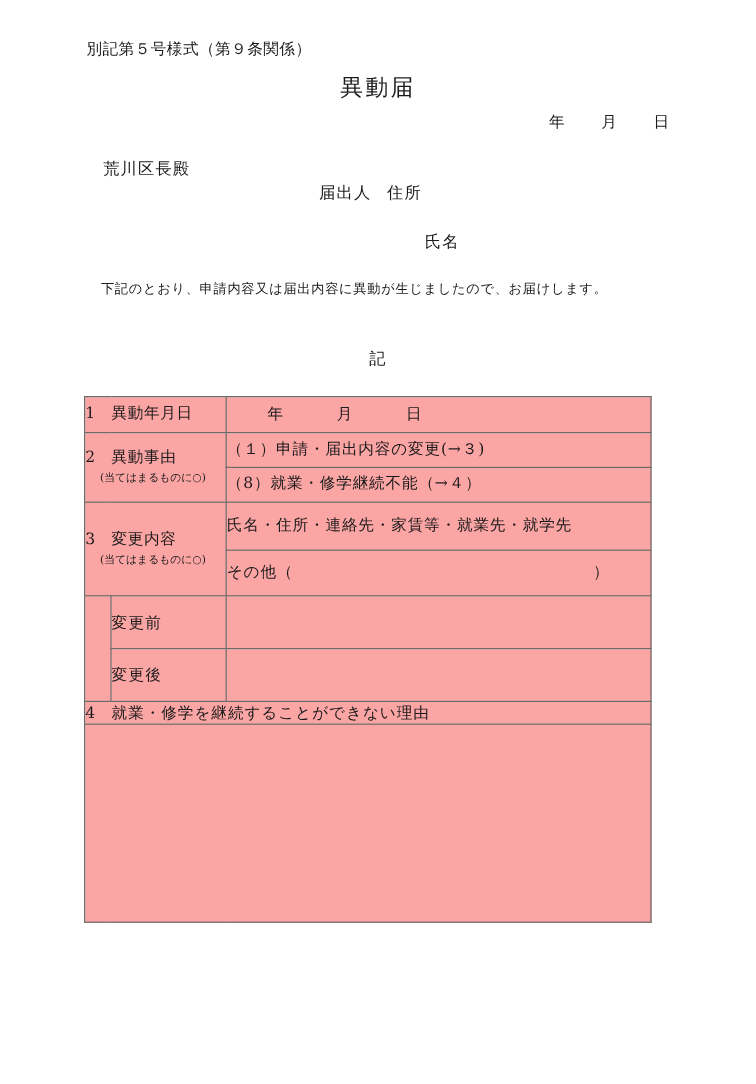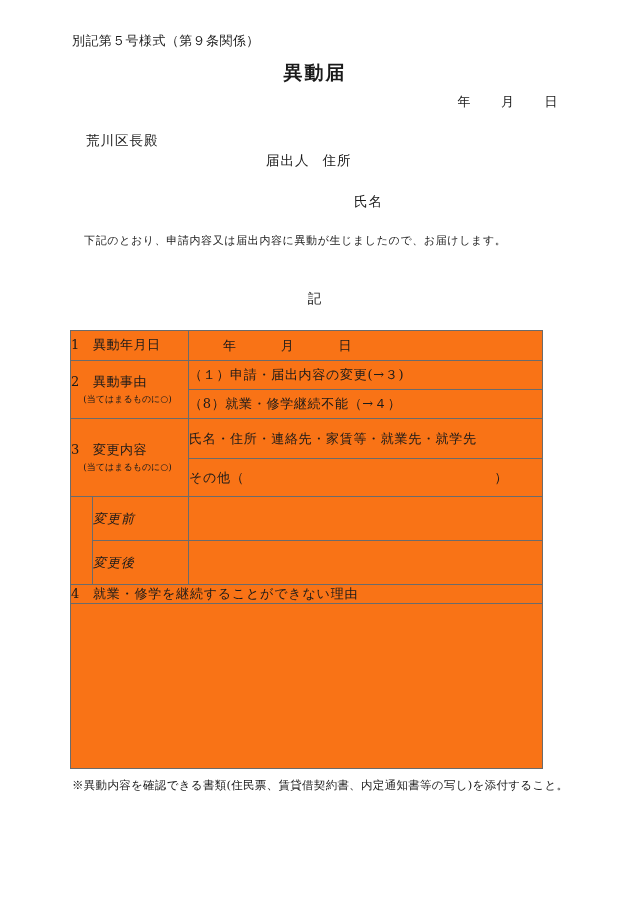--- a/index.html
+++ b/index.html
@@ -30,21 +30,21 @@
     letter-spacing: 0.4px;
     white-space: nowrap;
   }
   .doc-title {
     position: absolute;
     left: 0;
     right: 0;
     top: 60px;
     text-align: center;
     font-size: 19px;
-    font-weight: bold;
+    font-weight: normal;
     letter-spacing: 2px;
     font-family: "DejaVu Sans", "Liberation Sans", sans-serif;
   }
   .date-line {
     position: absolute;
     right: 72px;
     top: 93px;
     font-size: 13px;
     letter-spacing: 0.5px;
     white-space: nowrap;
@@ -107,21 +107,21 @@
     top: 330px;
     width: 473px;
     border-collapse: collapse;
     table-layout: fixed;
     font-size: 13px;
   }
   .form-table td {
     border: 1px solid #6b6b6b;
     padding: 0;
     vertical-align: middle;
-    background: #f97316;
+    background: #fca5a5;
   }
   .lbl {
     width: 118px;
     text-align: left;
     padding: 6px 0 6px 8px;
     line-height: 1.45;
     letter-spacing: 0.5px;
   }
   .lbl .num { display: inline-block; width: 22px; }
   .lbl .sub {
@@ -140,21 +140,21 @@
   .r1 { height: 30px; }
   .r2 { height: 29px; }
   .r3a { height: 40px; padding-left: 24px; }
   .r3b { height: 38px; }
   .gutter { width: 22px; border-right: 1px solid #6b6b6b; }
   .sublbl {
     width: 96px;
     padding: 6px 0 6px 10px;
     letter-spacing: 1px;
   }
-  .rsub { height: 44px; font-style: italic; }
+  .rsub { height: 44px; }
   .fullhead {
     padding: 5px 0 5px 8px;
     letter-spacing: 0.8px;
   }
   .fullhead .num { display: inline-block; width: 22px; }
   .freebox { height: 165px; }
   .dateset .g { display: inline-block; width: 44px; }
   .dateset .lead { display: inline-block; width: 34px; }
   .otherline .pad { display: inline-block; width: 250px; }
 
@@ -247,15 +247,14 @@
       <td class="fullhead" colspan="3">
         <span class="num">4</span><span>就業・修学を継続することができない理由</span>
       </td>
     </tr>
     <tr class="freebox">
       <td colspan="3"></td>
     </tr>
   </tbody>
     </table>
 
-  <div class="footnote">※異動内容を確認できる書類(住民票、賃貸借契約書、内定通知書等の写し)を添付すること。</div>
 
 </div>
 
 </body></html>

